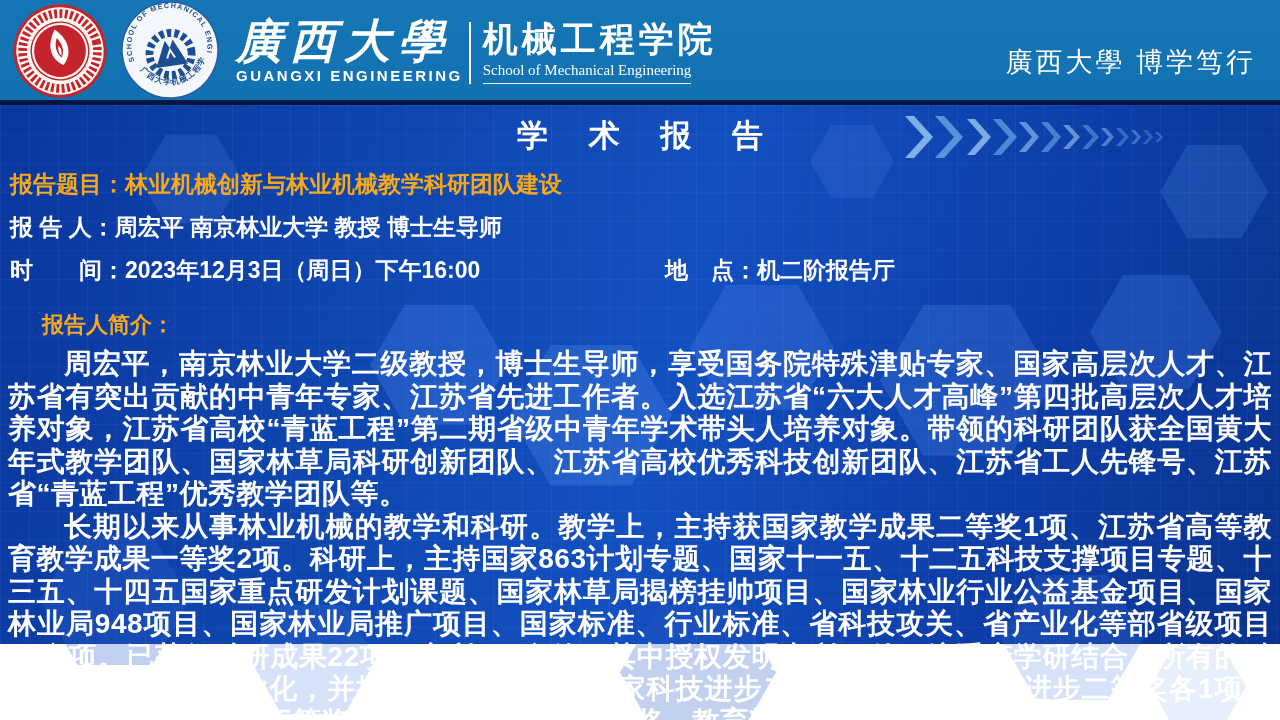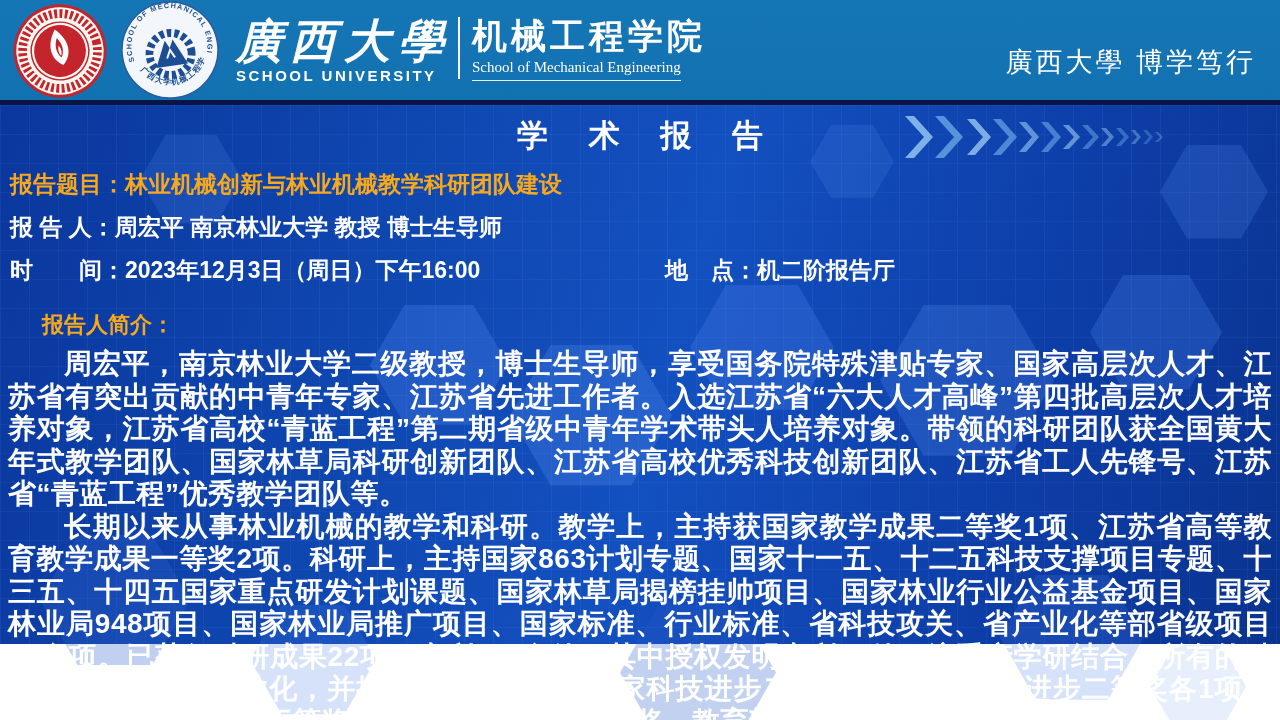--- a/index.html
+++ b/index.html
@@ -10,21 +10,21 @@
 
   
   .header {
     position:absolute; top:0; left:0; width:1280px; height:100px;
     background:linear-gradient(180deg,#1576b6 0%,#1271b1 100%);
     display:flex; align-items:center; z-index:3;
   }
   .logo-wrap { display:flex; align-items:center; margin-left:8px; }
   .seal-logo { width:104px; height:96px; transform:rotate(-14deg); margin-top:2px; }
   .gear-logo { width:104px; height:100px; margin-left:6px; transform:rotate(-8deg); }
-  .brand { display:flex; align-items:flex-start; margin-left:14px; }
+  .brand { display:flex; align-items:flex-end; margin-left:14px; }
   .cn-block { display:flex; flex-direction:column; align-items:flex-start; }
   .calligraphy {
     font-family:"DejaVu Serif","Liberation Serif",serif;
     font-style:italic; font-weight:bold; color:#ffffff;
     font-size:46px; line-height:48px; letter-spacing:8px; white-space:nowrap;
   }
   .uni-en {
     color:#ffffff; font-weight:bold; font-size:15px; letter-spacing:2.5px;
     margin-top:2px; white-space:nowrap;
   }
@@ -116,21 +116,21 @@
         <path id="arcBot" d="M16 62 A37 37 0 0 0 84 62" fill="none"></path>
         <text font-size="8" fill="#1d4e94" font-weight="bold" letter-spacing="1">
           <textPath href="#arcBot" startOffset="4">广西大学机械工程学院</textPath>
         </text>
       </svg>
     </div>
 
     <div class="brand">
       <div class="cn-block">
         <span class="calligraphy">廣西大學</span>
-        <span class="uni-en">SCHOOL UNIVERSITY</span>
+        <span class="uni-en">GUANGXI ENGINEERING</span>
       </div>
       <div class="v-divider"></div>
       <div class="school-block">
         <span class="school-zh">机械工程学院</span>
         <span class="school-en">School of Mechanical Engineering</span>
       </div>
     </div>
 
     <div class="motto">廣西大學 博学笃行</div>
   </div>

